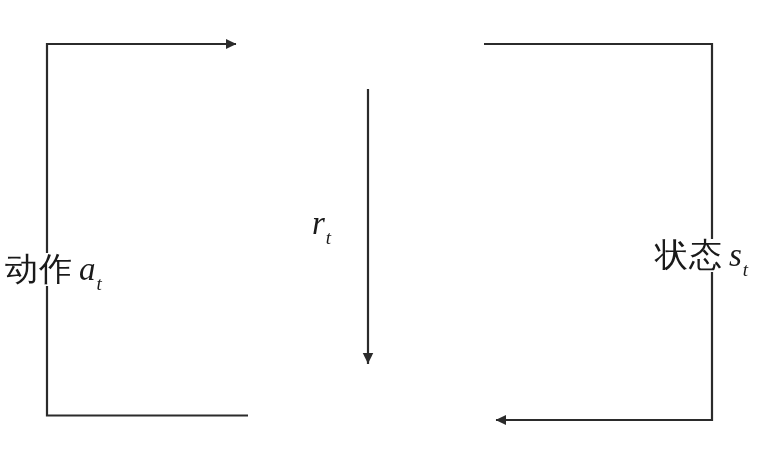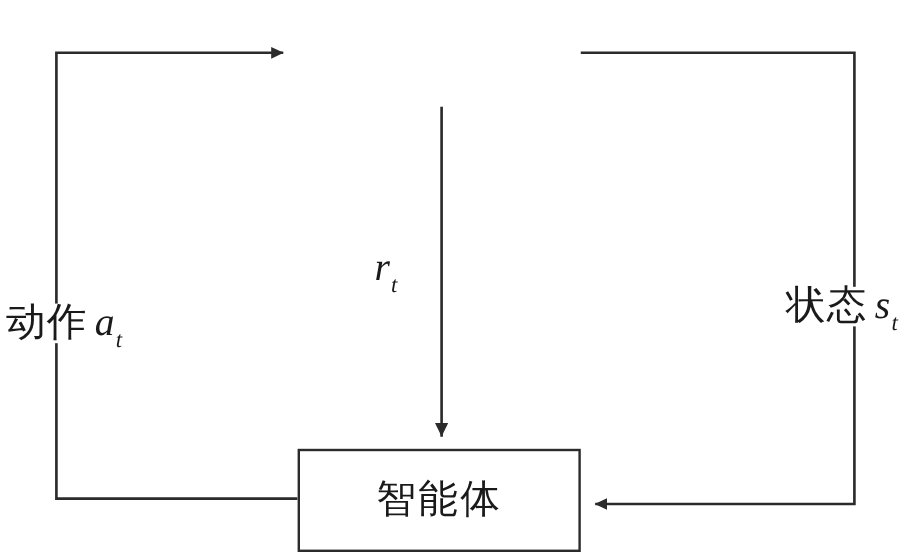--- a/index.html
+++ b/index.html
@@ -123,23 +123,20 @@
     <g>
       <path d="M484,44 L712,44 L712,420 L496,420" fill="none" stroke="#2b2b2b" stroke-width="2.2" marker-end="url(#arrow-left)"></path>
     </g>
 
     <g>
       <path d="M368,89 L368,364" fill="none" stroke="#2b2b2b" stroke-width="2.2" marker-end="url(#arrow-down)"></path>
     </g>
   </svg>
 
 
-  <div class="node-box" id="box-agent">
-    <span class="node-label">智能体</span>
-  </div>
 
   <div class="edge-label" id="label-action">
     <span class="cjk">动作</span>
     <span class="mathvar">a</span>
     <span class="mathsub">t</span>
   </div>
 
   <div class="edge-label" id="label-reward">
     <span class="mathvar">r</span>
     <span class="mathsub">t</span>

